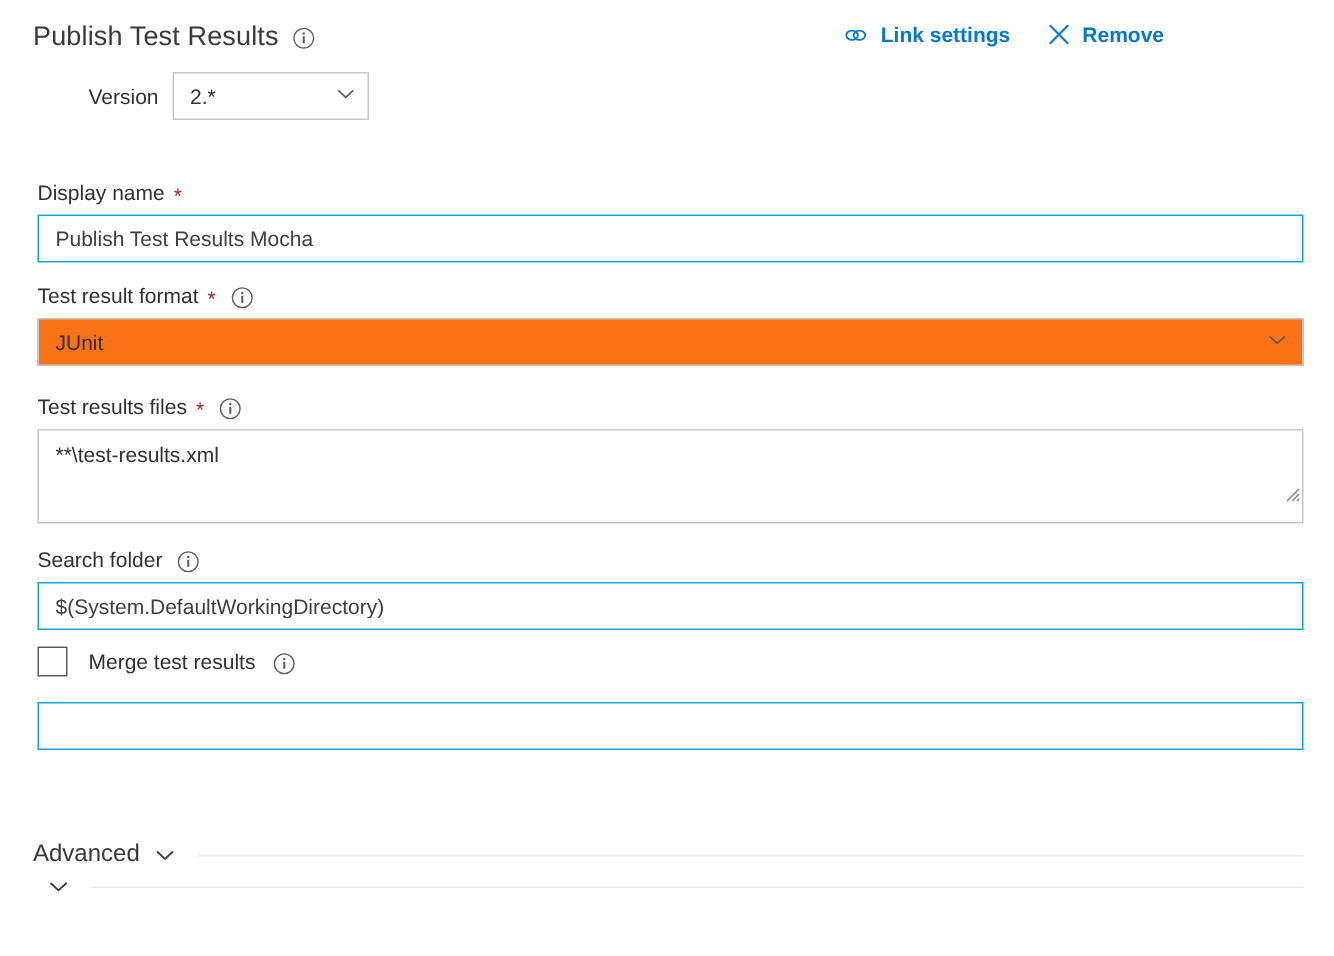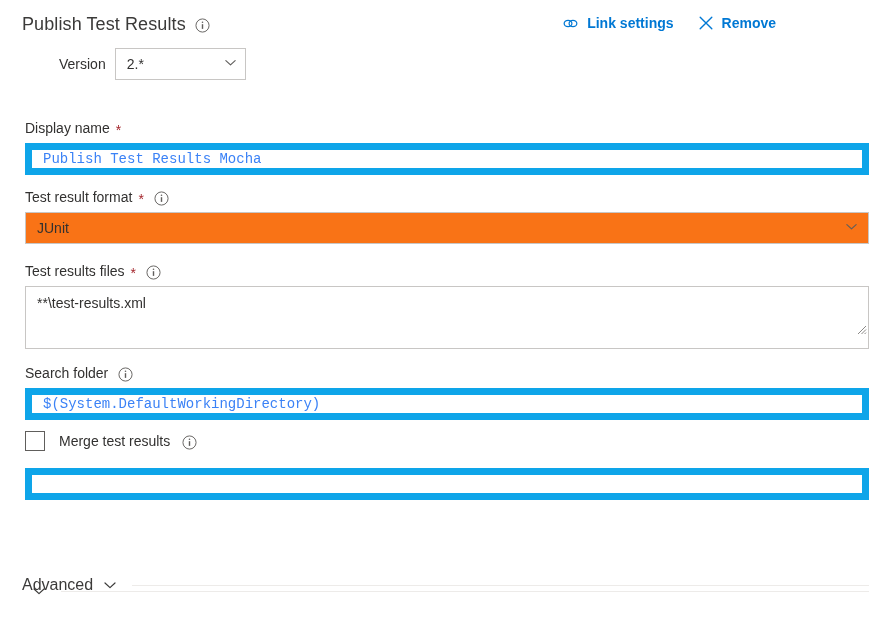--- a/index.html
+++ b/index.html
@@ -127,25 +127,25 @@
     font-size: 14px;
     line-height: 14px;
     position: relative;
     top: 2px;
   }
   .field-label .info-icon { margin-left: 6px; }
 
   .text-input {
     width: 844px;
     height: 32px;
-    border: 7px solid #0ea5e9;
+    border: 1px solid #0ea5e9;
     background: #fff;
-    font-family: Liberation Mono, monospace;
-    font-size: 14px;
-    color: #3b82f6;
+    font-family: Liberation Sans, sans-serif;
+    font-size: 14px;
+    color: #404040;
     padding: 0 8px 0 11px;
     outline: none;
     display: block;
   }
   .text-input::placeholder { color: #a19f9d; }
 
   .select-box {
     width: 844px;
     height: 32px;
     border: 1px solid #c8c6c4;
@@ -367,21 +367,21 @@
         <circle cx="8" cy="4.6" r="0.85" fill="#605e5c"></circle>
         <rect x="7.25" y="6.6" width="1.5" height="5" fill="#605e5c"></rect>
       </svg>
     </span>
   </div>
 
   <div class="field" style="top:468px;">
     <input class="text-input" type="text" style="">
   </div>
 
-  <div class="section-header" style="top:574px;">
+  <div class="section-header" style="top:559px;">
     <span class="section-title">Advanced</span>
     <span class="section-chevron">
       <svg width="14" height="14" viewBox="0 0 14 14">
         <path d="M2 5 L7 9.6 L12 5" fill="none" stroke="#3b3a39" stroke-width="1.2" stroke-linecap="round" stroke-linejoin="round"></path>
       </svg>
     </span>
     <span class="section-rule"></span>
   </div>
 
   <div class="section-header" style="top:584px;">

